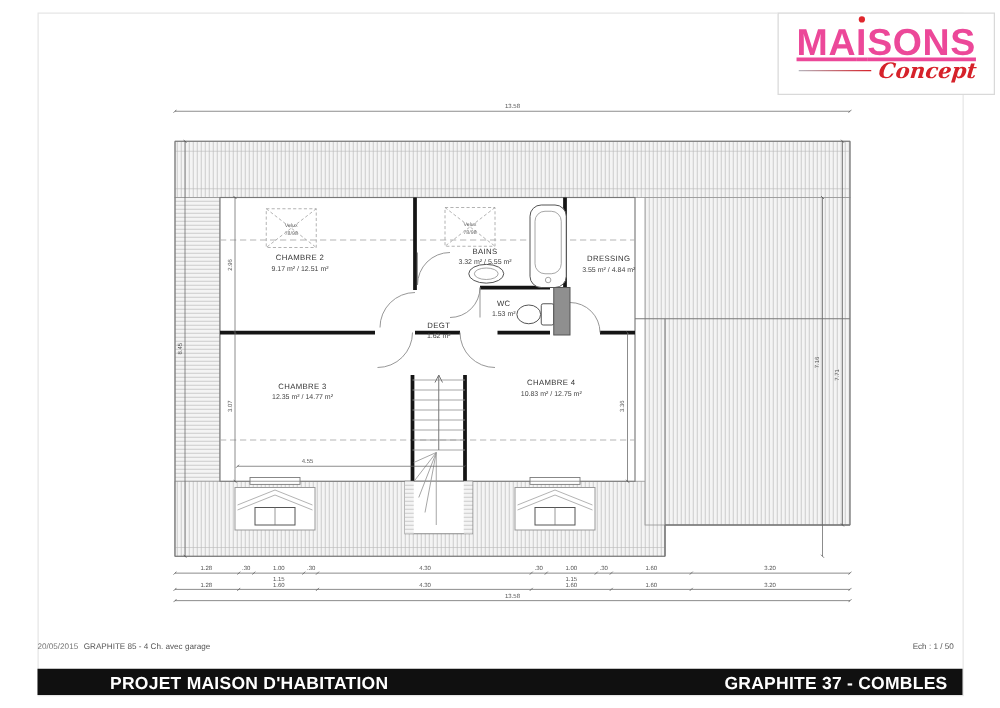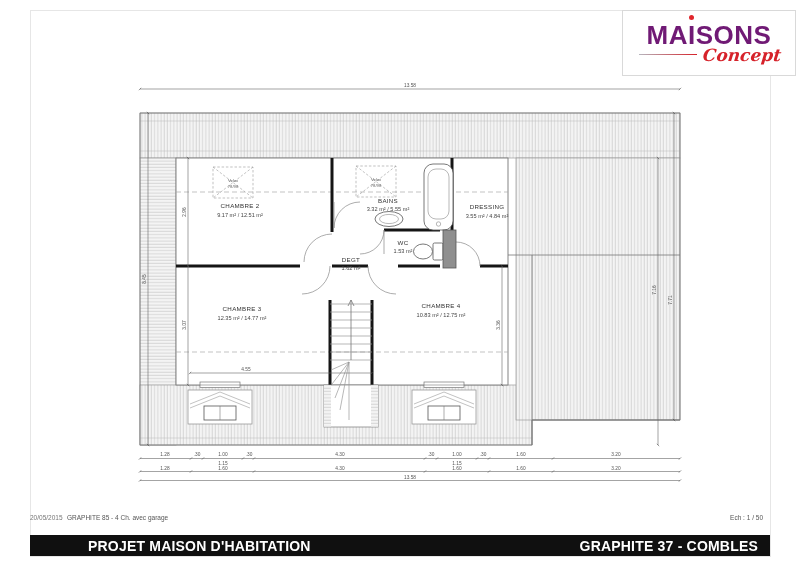--- a/index.html
+++ b/index.html
@@ -1,21 +1,21 @@
 <!DOCTYPE html>
 <html><head>
 <meta charset="utf-8">
 <style>
   html,body{margin:0;padding:0;background:#fff;}
   body{width:800px;height:566px;position:relative;font-family:"Liberation Sans",sans-serif;overflow:hidden;}
   .frame{position:absolute;left:30px;top:10px;width:739px;height:545px;border:1px solid #e6e6e6;}
   
   .logo{position:absolute;left:622px;top:10px;width:172px;height:64px;border:1px solid #d9d9d9;background:#fff;
         display:flex;flex-direction:column;align-items:center;justify-content:center;}
-  .logo-brand{color:#701a75;font-weight:bold;font-size:26px;line-height:1;letter-spacing:.5px;}
+  .logo-brand{color:#ec4899;font-weight:bold;font-size:30px;line-height:1;letter-spacing:.5px;text-decoration:underline;}
   .idot{position:relative;}
   .idot::after{content:"";position:absolute;left:50%;top:-5px;margin-left:-2.6px;width:5.2px;height:5.2px;border-radius:50%;background:#e0262c;}
   .logo-sub{width:100%;display:flex;align-items:center;box-sizing:border-box;padding:0 14px 0 16px;margin-top:-3px;}
   .logo-line{flex:1;height:1.6px;background:linear-gradient(to right,#b5b5bd,#d6222a);margin-right:6px;}
   .concept{color:#d6222a;font-style:italic;font-weight:bold;font-size:17px;font-family:"DejaVu Serif",serif;transform:skewX(-6deg);}
   
   svg.plan{position:absolute;left:0;top:0;}
   svg text{font-family:"Liberation Sans",sans-serif;}
   .rname{font-size:6.2px;fill:#333;text-anchor:middle;letter-spacing:.3px;}
   .rarea{font-size:5.6px;fill:#444;text-anchor:middle;}

